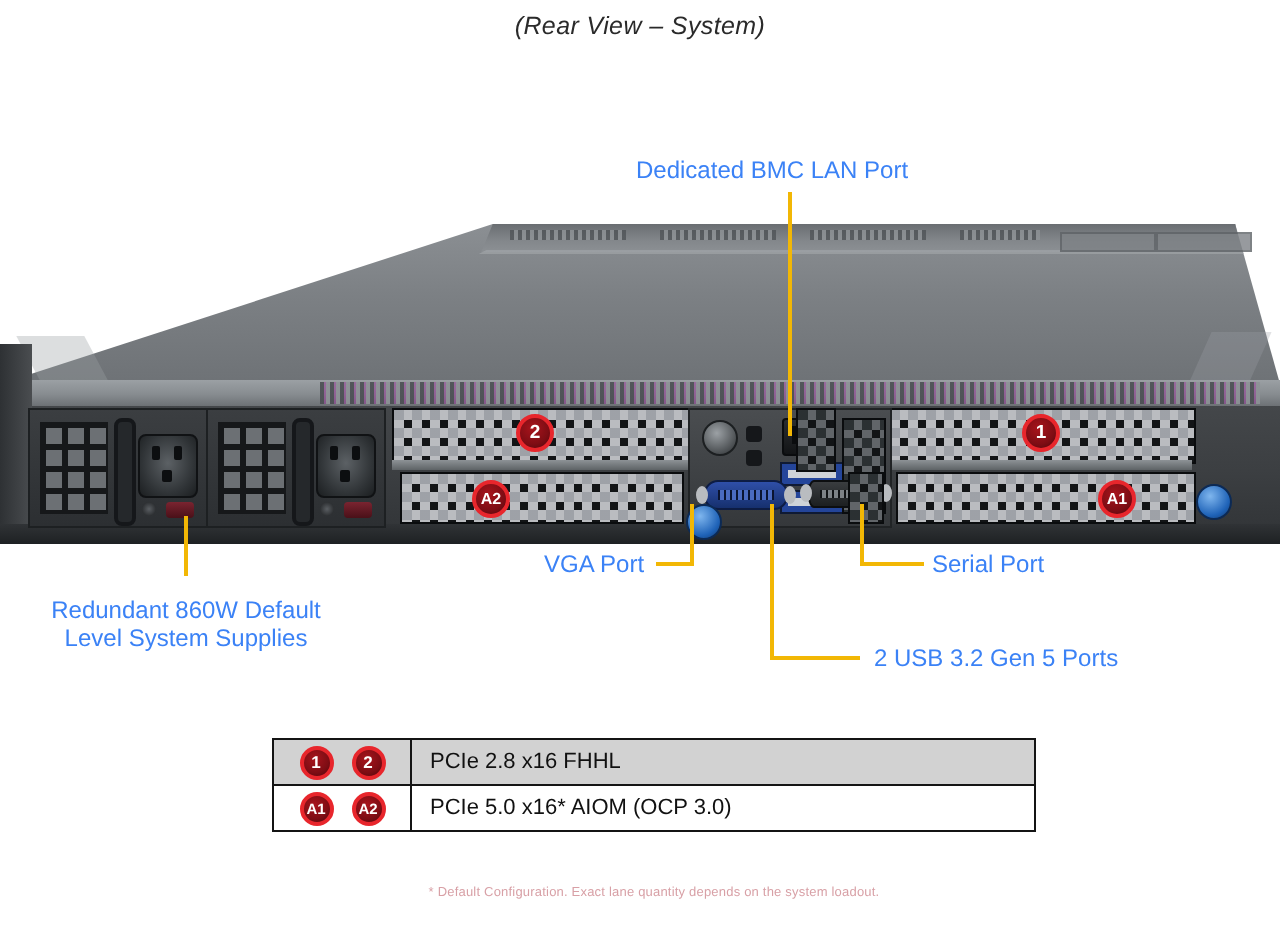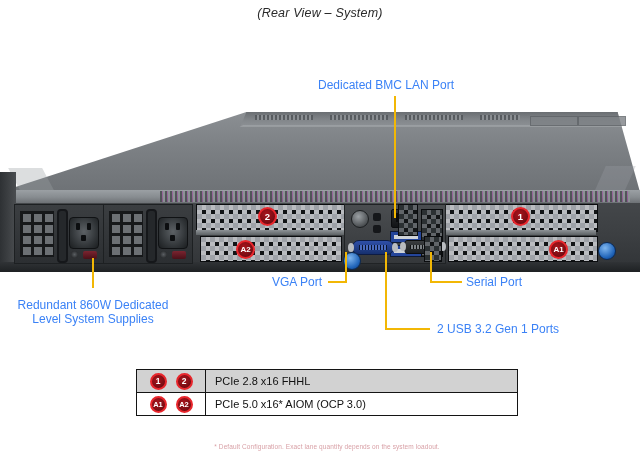--- a/index.html
+++ b/index.html
@@ -252,28 +252,28 @@
 <div class="ld ldh" style="left:328px;top:281px;width:19px;"></div>
 
 <div class="ld ldv" style="left:385px;top:252px;height:78px;"></div>
 <div class="ld ldh" style="left:385px;top:328px;width:45px;"></div>
 
 <div class="ld ldv" style="left:430px;top:252px;height:31px;"></div>
 <div class="ld ldh" style="left:430px;top:281px;width:32px;"></div>
 
 <div class="lbl" style="left:318px;top:78px;">Dedicated BMC LAN Port</div>
 
-<div class="lbl ctr" style="left:8px;top:298px;width:170px;">Redundant  860W Dedicated</div>
+<div class="lbl ctr" style="left:8px;top:298px;width:170px;">Redundant  860W Default</div>
 <div class="lbl ctr" style="left:8px;top:312px;width:170px;">Level System Supplies</div>
 
 <div class="lbl" style="left:272px;top:275px;">VGA Port</div>
 
 <div class="lbl" style="left:466px;top:275px;">Serial Port</div>
 
-<div class="lbl" style="left:437px;top:322px;">2 USB 3.2 Gen 1 Ports</div>
+<div class="lbl" style="left:437px;top:322px;">2 USB 3.2 Gen 5 Ports</div>
 
 <table id="tbl">
   <tbody>
   <tr class="shade">
     <td class="c1">
       <div class="cellbadges">
         <span class="tb">1</span>
         <span class="tb">2</span>
       </div>
     </td>

